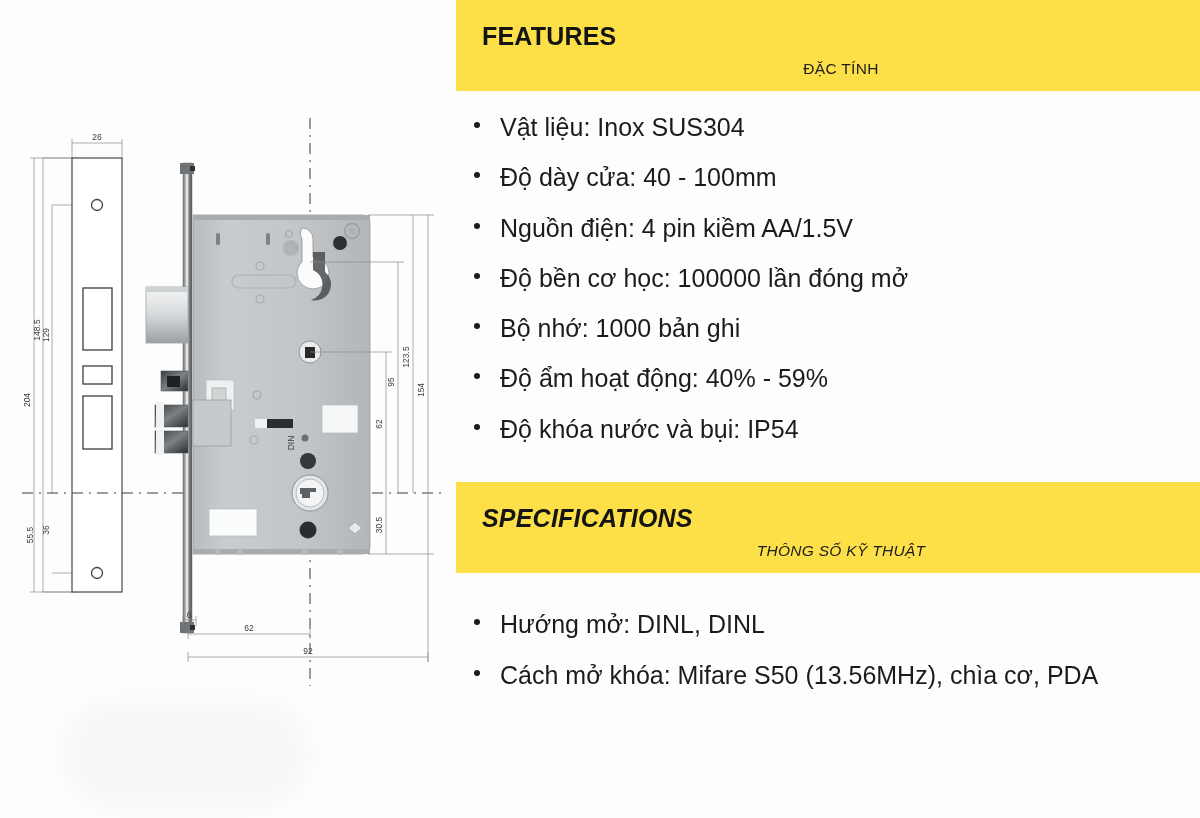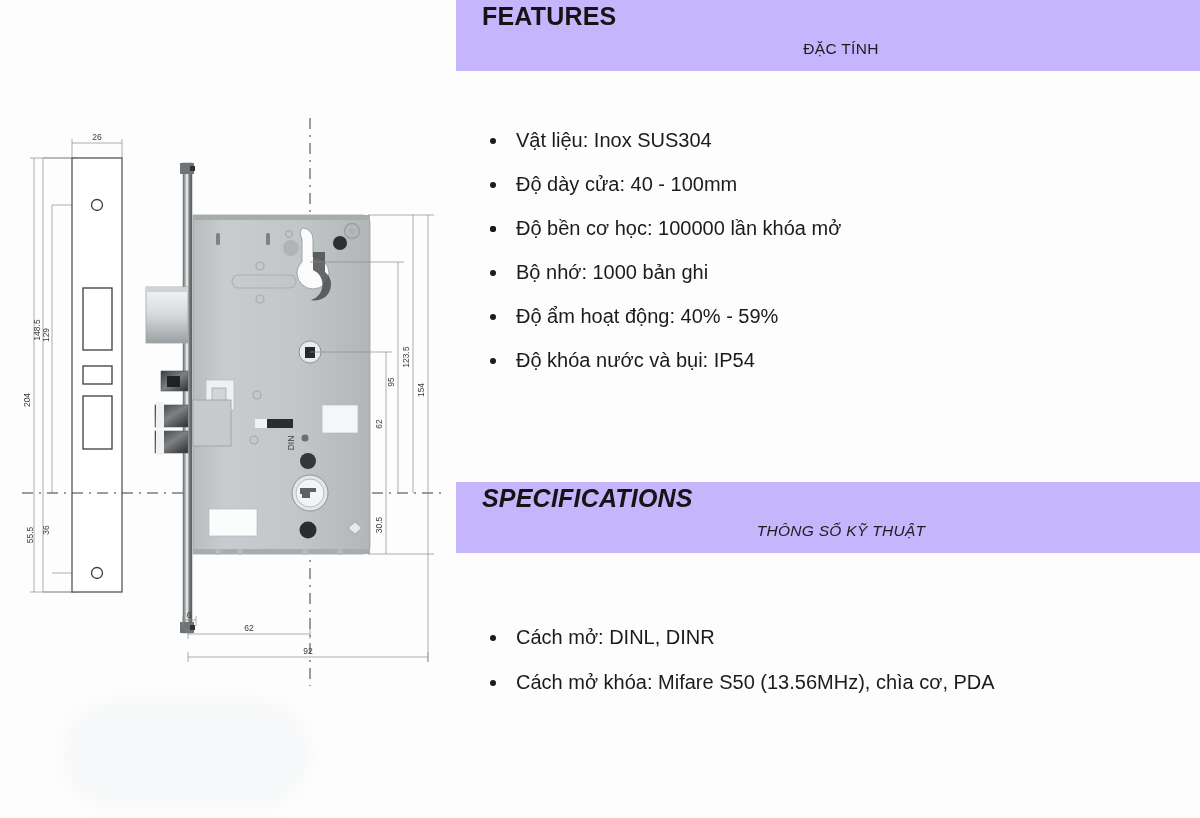--- a/index.html
+++ b/index.html
@@ -37,22 +37,22 @@
   }
 
   
   #content-col {
     position: absolute;
     left: 456px; top: 0;
     width: 744px; height: 818px;
   }
 
   .section-band {
-    background: #c4b5fd;
-    padding: 2px 0 13px 26px;
+    background: #fde047;
+    padding: 22px 0 13px 26px;
     width: 744px;
   }
   .band-title-en {
     font-size: 25px;
     font-weight: bold;
     letter-spacing: 0.2px;
     color: #141414;
     line-height: 1.18;
     margin: 0;
   }
@@ -66,25 +66,25 @@
     text-align: center;
   }
 
   .bullet-list {
     list-style: none;
     margin: 0;
     padding: 0;
   }
   .bullet-list li {
     position: relative;
-    font-size: 20px;
+    font-size: 25px;
     color: #1b1b1b;
     line-height: 1.25;
     padding-left: 44px;
-    margin: 16px;
+    margin: 0;
   }
   .bullet-list li .dot {
     position: absolute;
     left: 18px;
     top: 10px;
     width: 6px;
     height: 6px;
     border-radius: 50%;
     background: #1b1b1b;
   }
@@ -291,31 +291,31 @@
   <div id="content-col">
 
     <div id="features-band" class="section-band">
       <p class="band-title-en">FEATURES</p>
       <p class="band-title-vi">ĐẶC TÍNH</p>
     </div>
 
     <ul id="features-list" class="bullet-list">
       <li><span class="dot"></span><span>Vật liệu: Inox SUS304</span></li>
       <li><span class="dot"></span><span>Độ dày cửa: 40 - 100mm</span></li>
-      <li><span class="dot"></span></li>
-      <li><span class="dot"></span><span>Độ bền cơ học: 100000 lần khóa mở</span></li>
+      <li><span class="dot"></span><span>Nguồn điện: 4 pin kiềm AA/1.5V</span></li>
+      <li><span class="dot"></span><span>Độ bền cơ học: 100000 lần đóng mở</span></li>
       <li><span class="dot"></span><span>Bộ nhớ: 1000 bản ghi</span></li>
       <li><span class="dot"></span><span>Độ ẩm hoạt động: 40% - 59%</span></li>
       <li><span class="dot"></span><span>Độ khóa nước và bụi: IP54</span></li>
     </ul>
 
     <div id="specs-band" class="section-band">
       <p class="band-title-en">SPECIFICATIONS</p>
       <p class="band-title-vi">THÔNG SỐ KỸ THUẬT</p>
     </div>
 
     <ul id="specs-list" class="bullet-list">
-      <li><span class="dot"></span><span>Cách mở: DINL, DINR</span></li>
+      <li><span class="dot"></span><span>Hướng mở: DINL, DINL</span></li>
       <li><span class="dot"></span><span>Cách mở khóa: Mifare S50 (13.56MHz), chìa cơ, PDA</span></li>
     </ul>
 
   </div>
 </div>
 
 </body></html>

